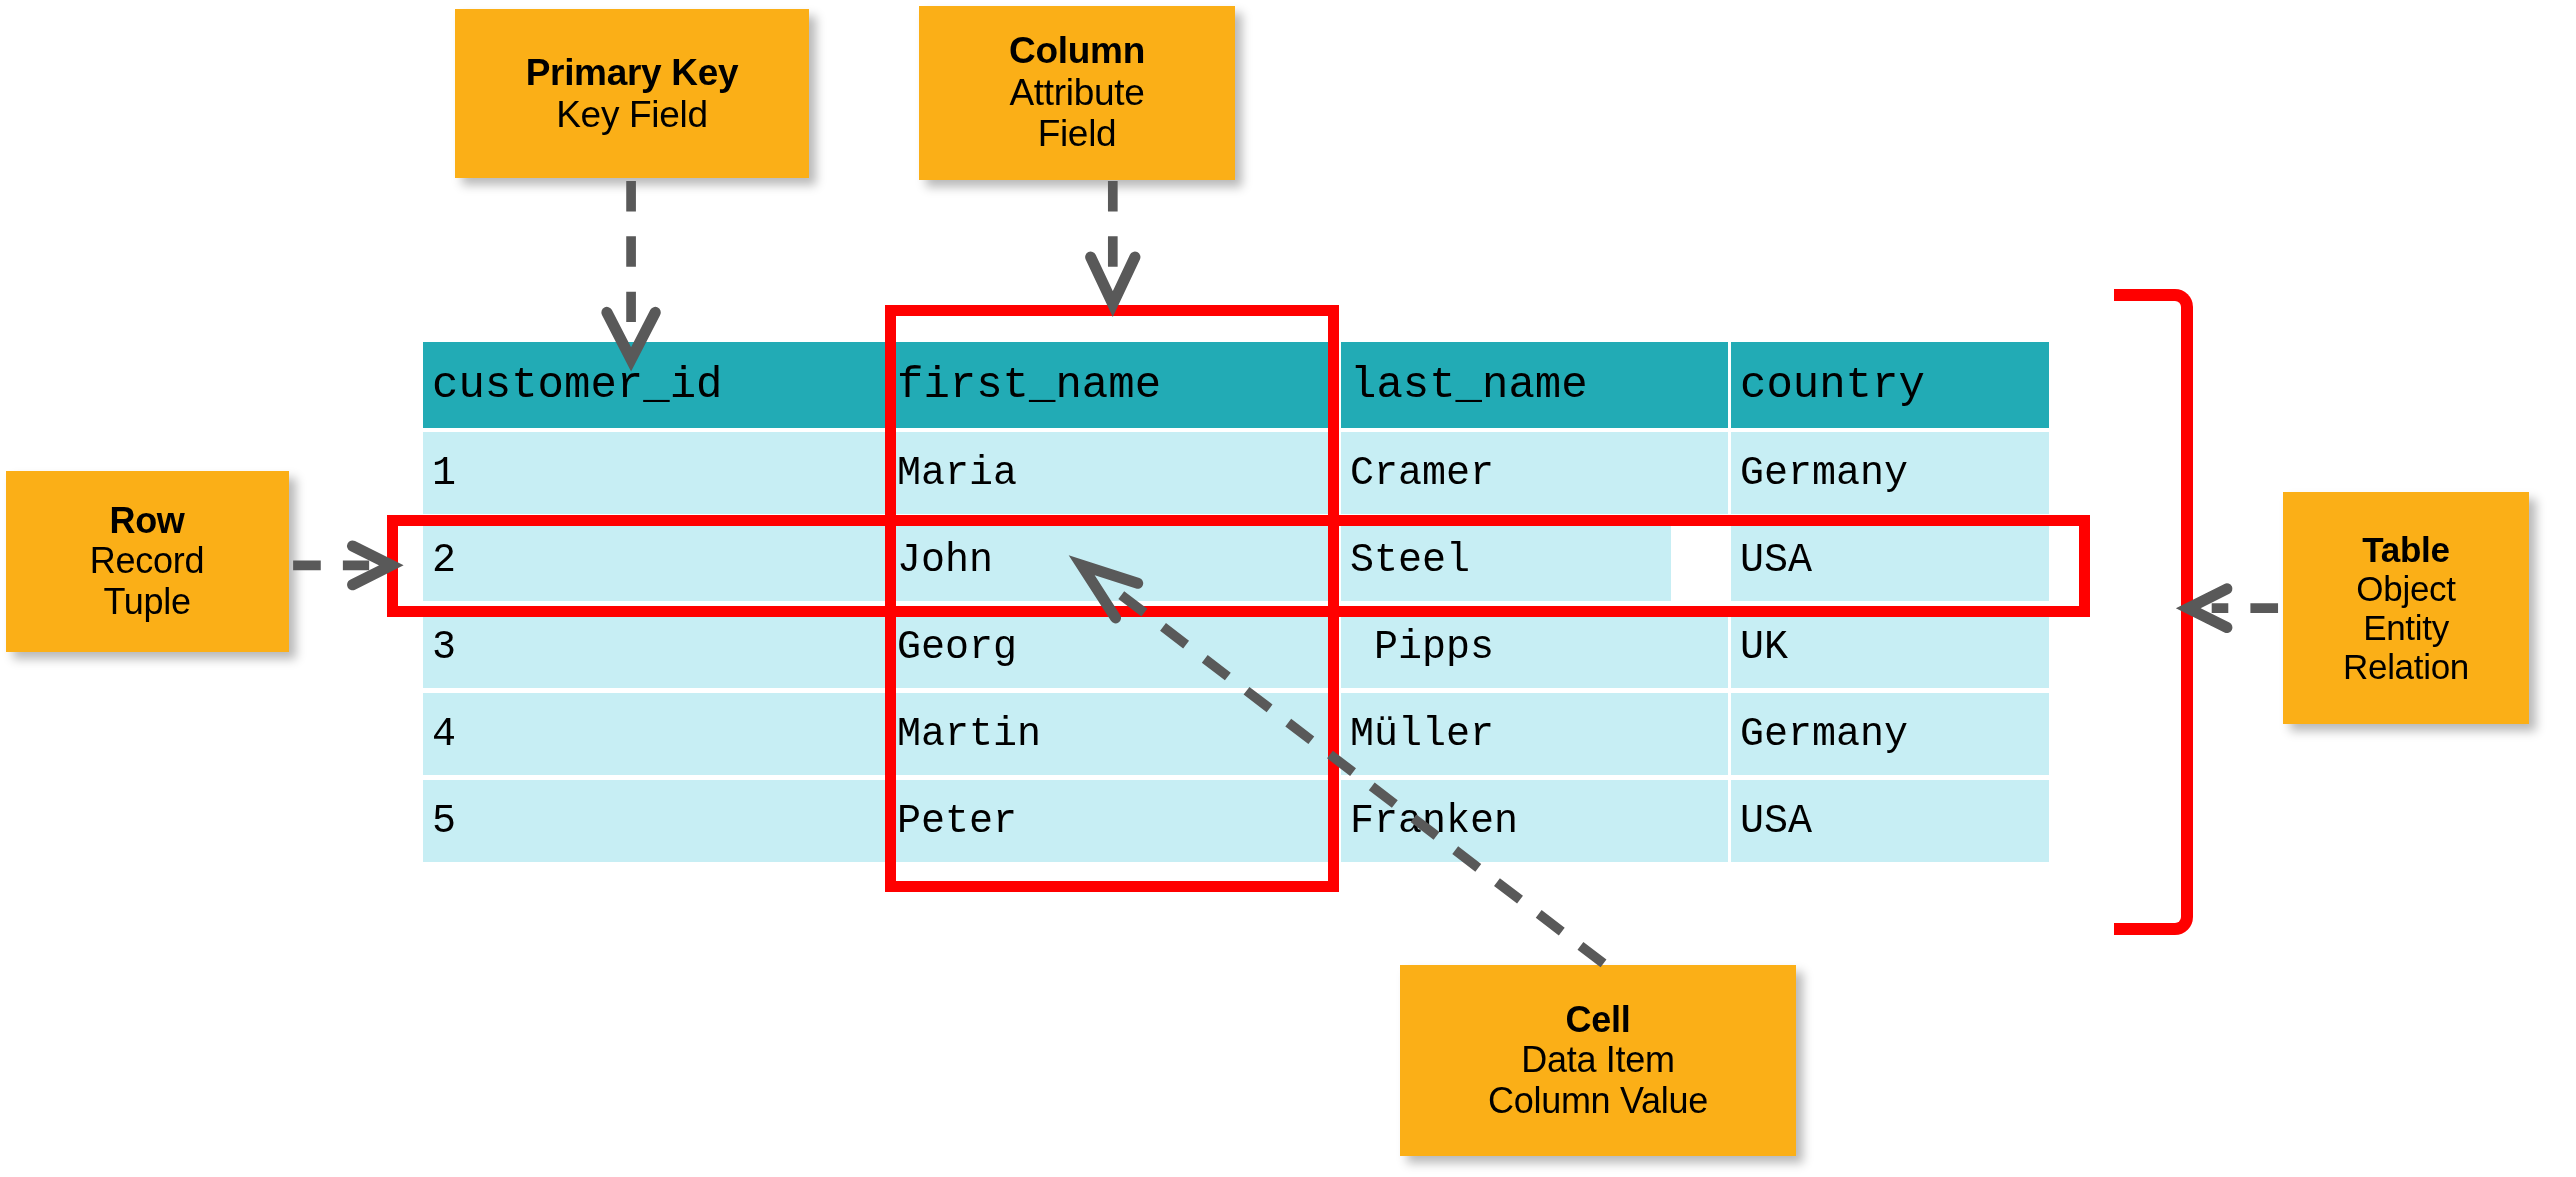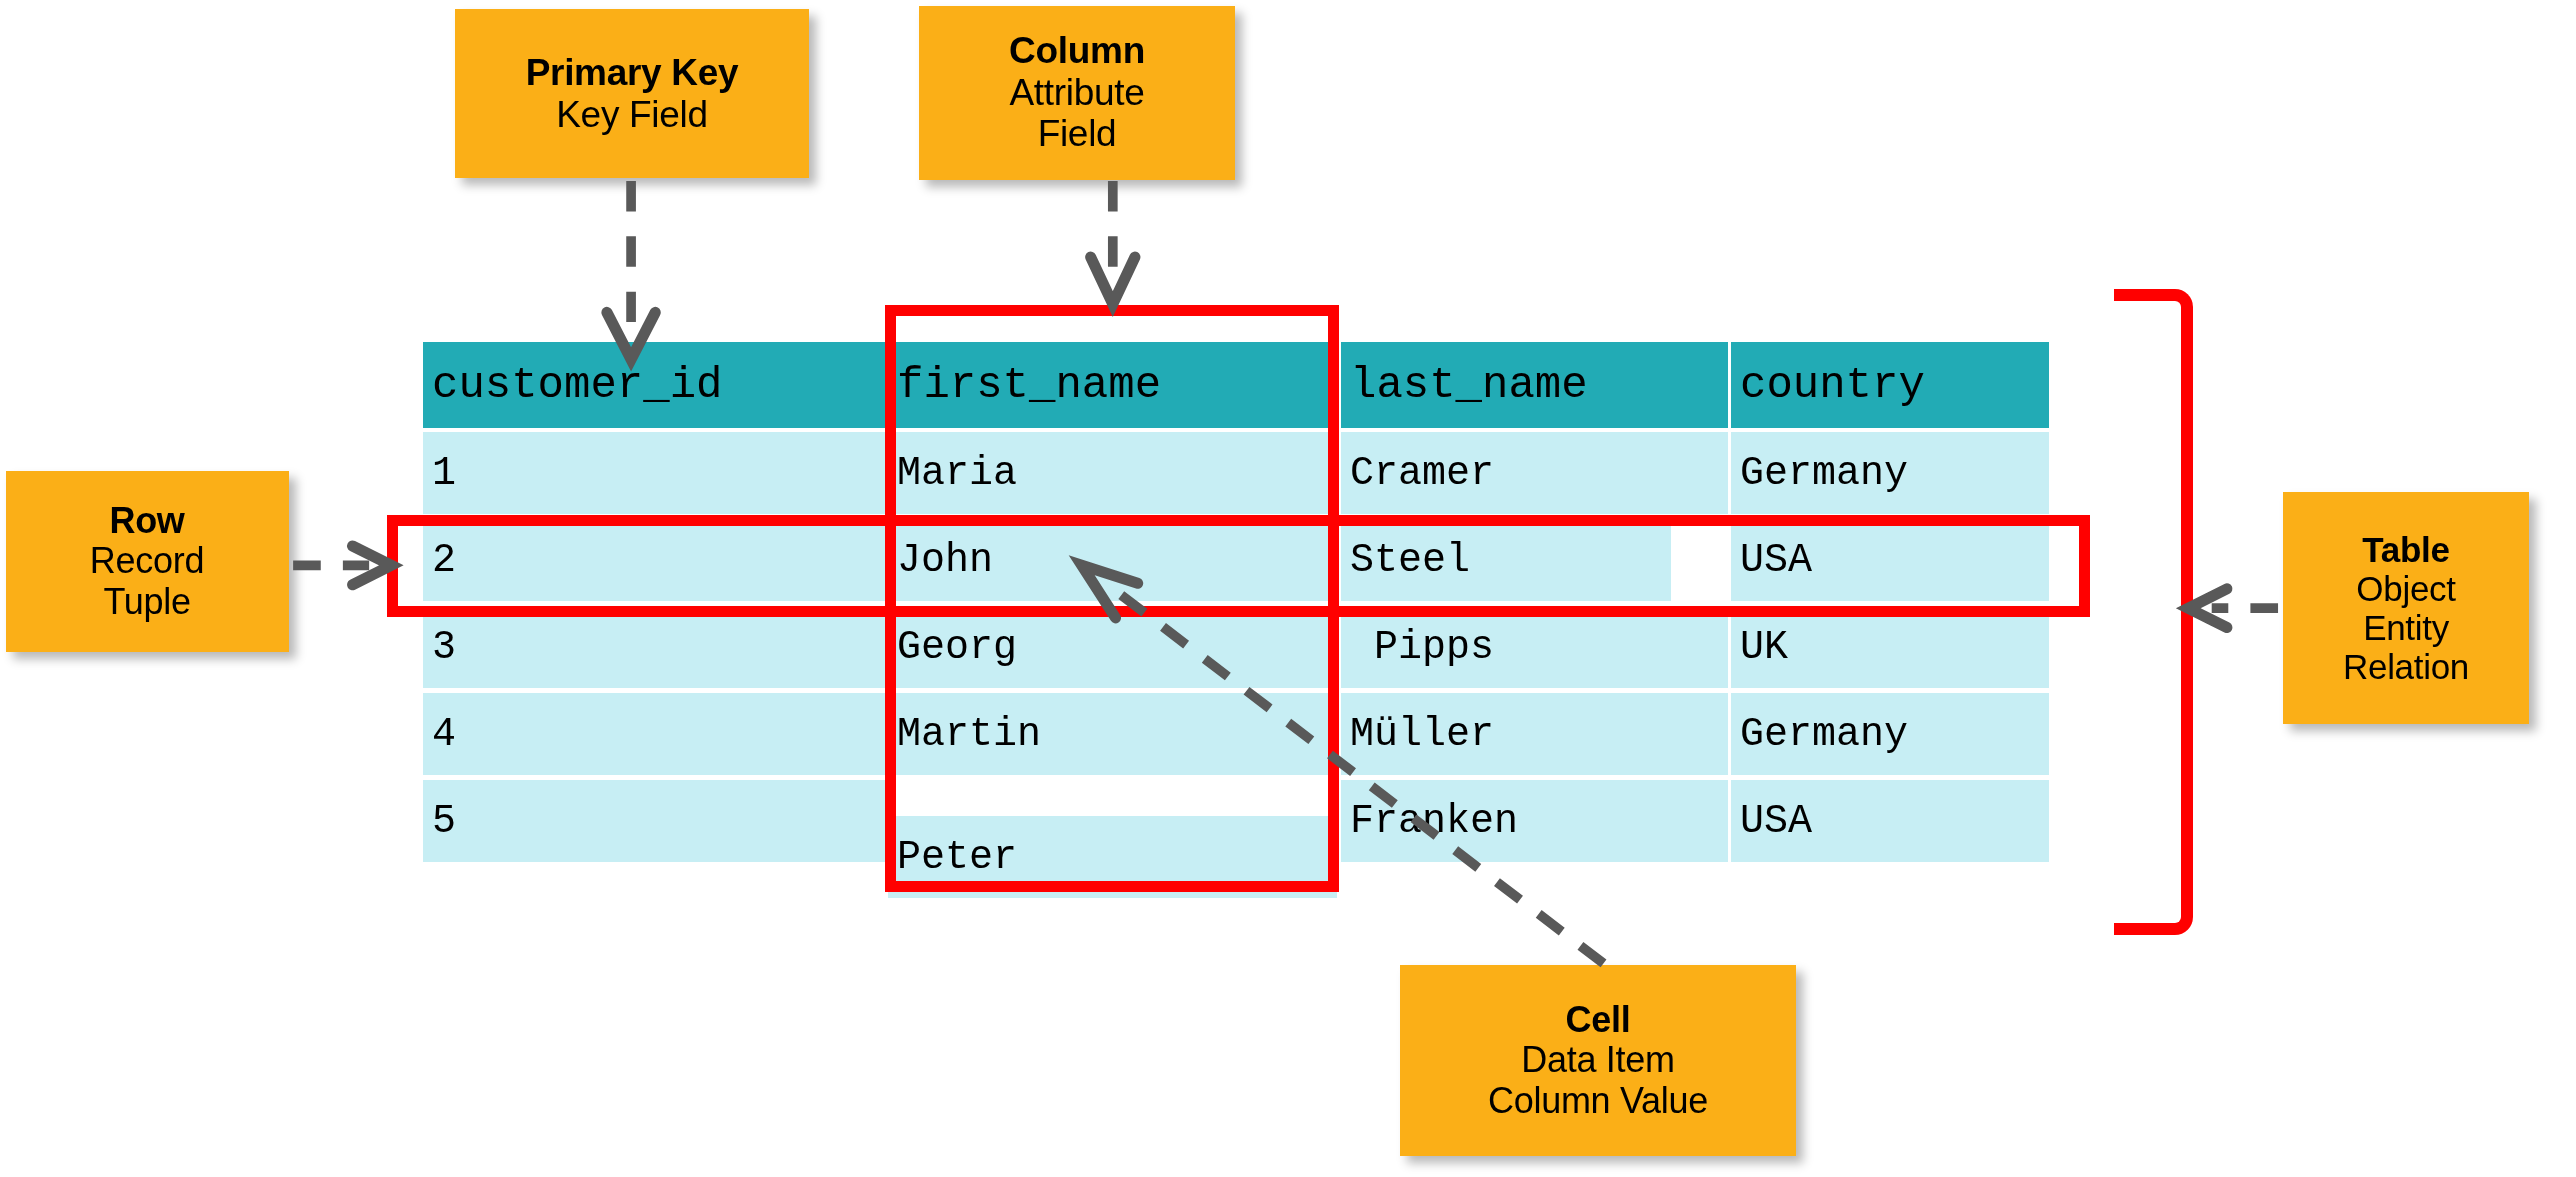--- a/index.html
+++ b/index.html
@@ -101,21 +101,21 @@
 
     <div class="trow drow" style="top:351px;height:82px;">
       <div class="tcell" style="left:0px;width:462px;font-size:40px;padding-left:9px;">4</div>
       <div class="tcell" style="left:465px;width:449px;font-size:40px;padding-left:9px;">Martin</div>
       <div class="tcell" style="left:918px;width:387px;font-size:40px;padding-left:9px;">Müller</div>
       <div class="tcell" style="left:1308px;width:318px;font-size:40px;padding-left:9px;">Germany</div>
     </div>
 
     <div class="trow drow" style="top:438px;height:82px;">
       <div class="tcell" style="left:0px;width:462px;font-size:40px;padding-left:9px;">5</div>
-      <div class="tcell" style="left:465px;width:449px;font-size:40px;padding-left:9px;margin-top:36px;">Peter</div>
+      <div class="tcell" style="left:465px;width:449px;font-size:40px;padding-left:9px;">Peter</div>
       <div class="tcell" style="left:918px;width:387px;font-size:40px;padding-left:9px;">Franken</div>
       <div class="tcell" style="left:1308px;width:318px;font-size:40px;padding-left:9px;">USA</div>
     </div>
   </div>
 
   <div class="redbox" style="left:885px;top:305px;width:454px;height:587px;"></div>
 
   <div class="redbox" style="left:387px;top:515px;width:1703px;height:102px;"></div>
 
   <div class="bracket" style="left:2114px;top:289px;width:79px;height:646px;"></div>

